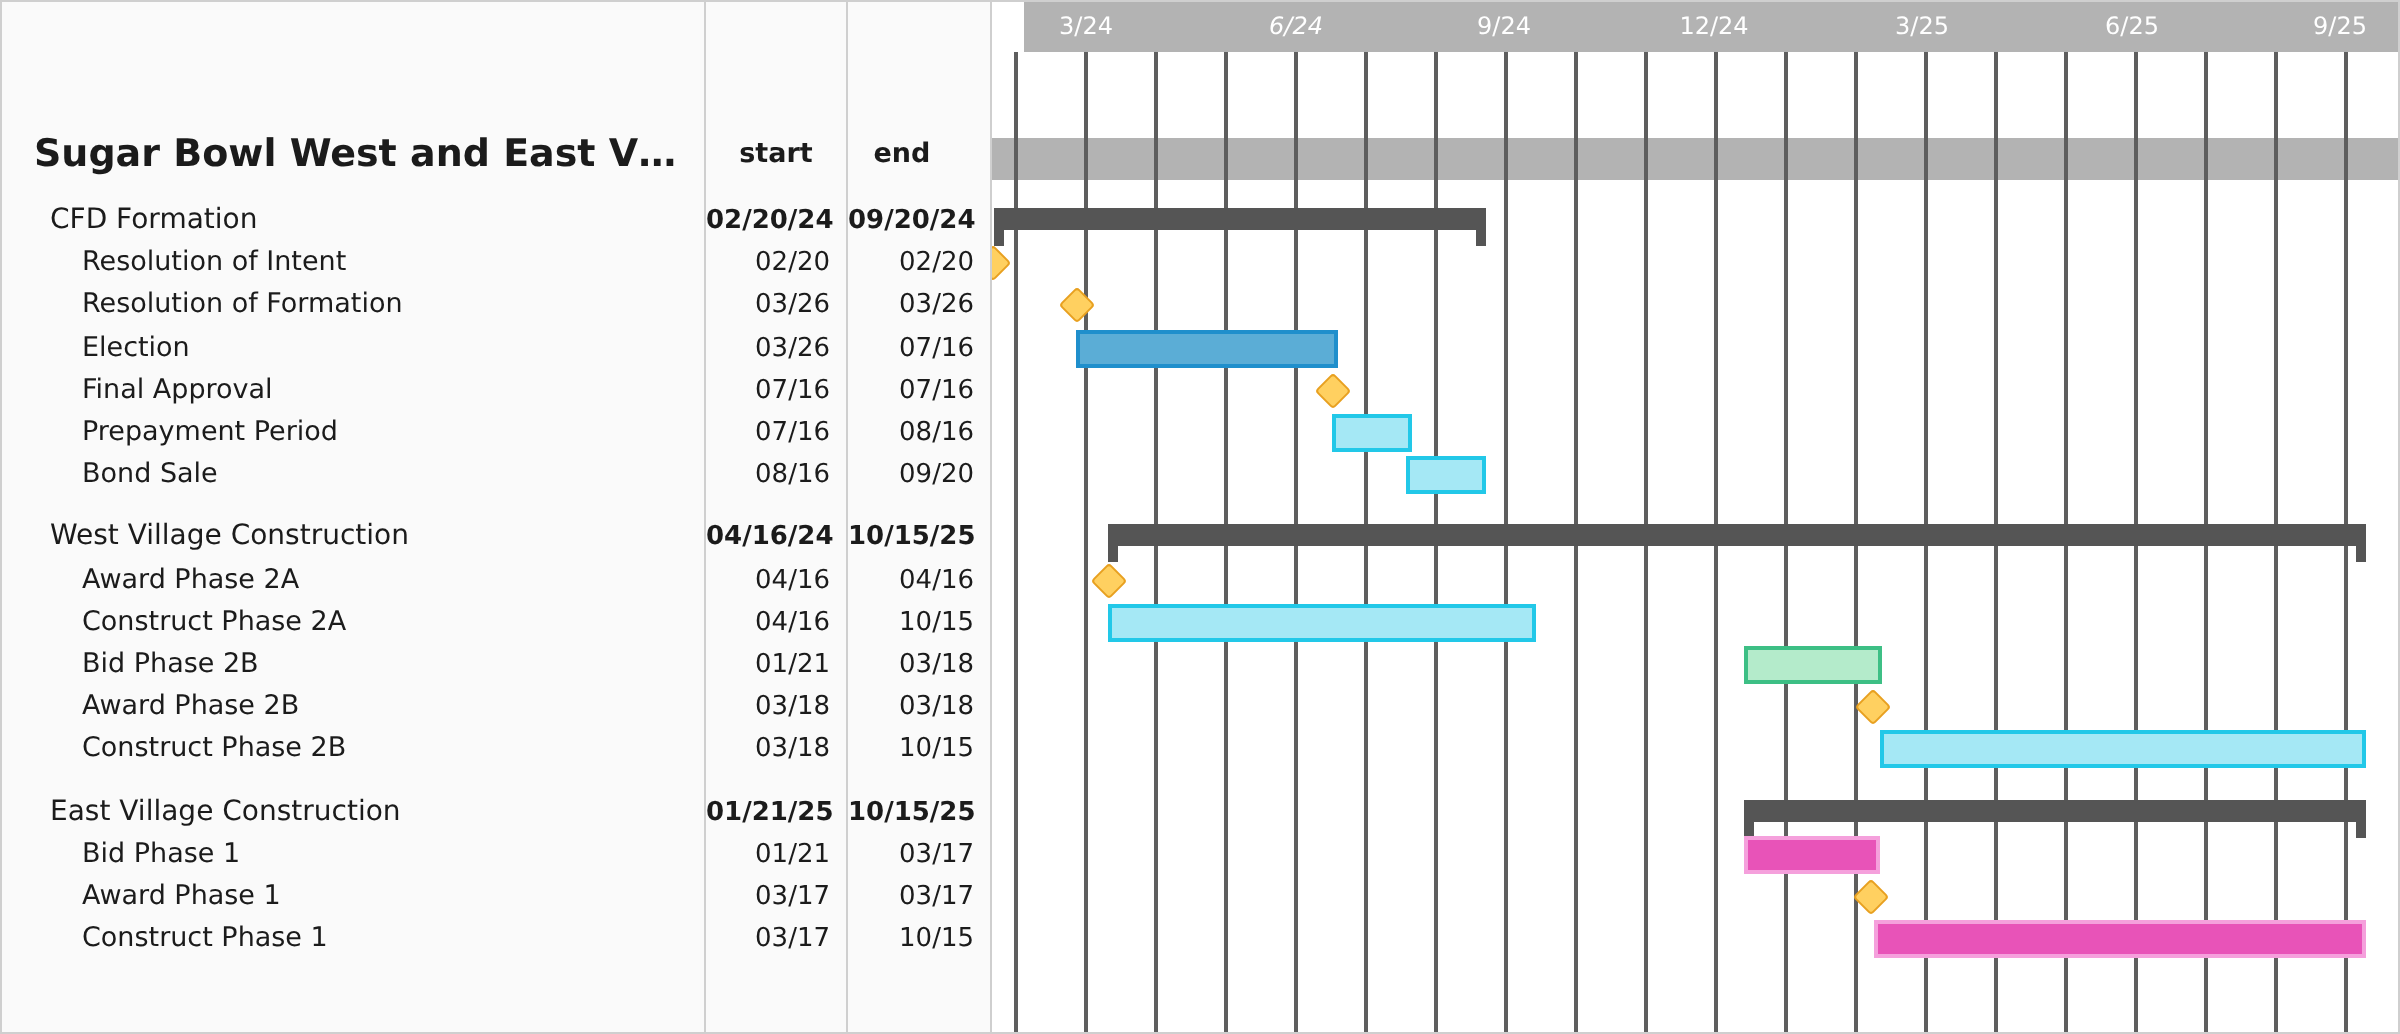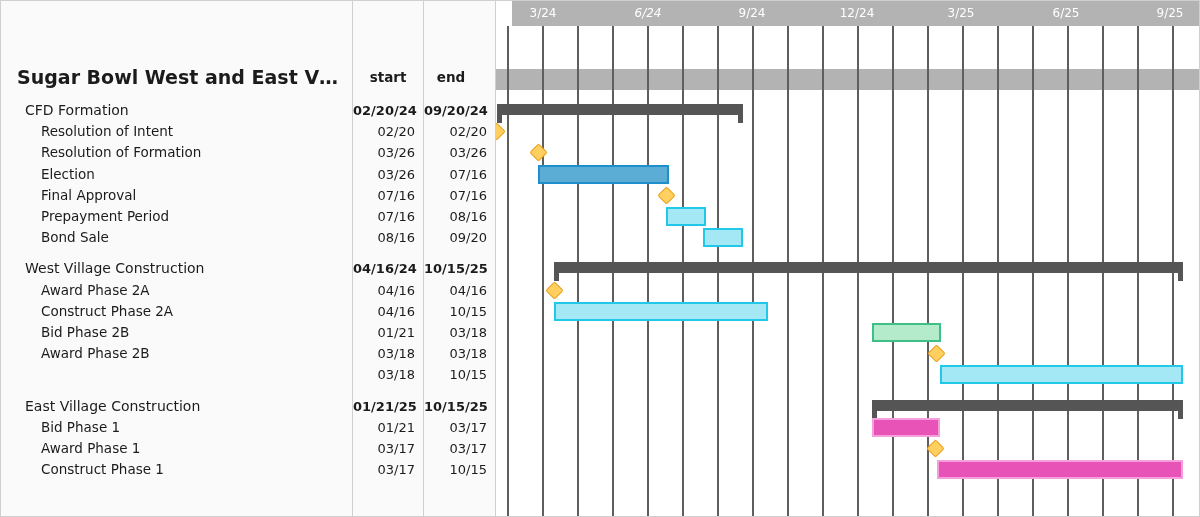--- a/index.html
+++ b/index.html
@@ -180,20 +180,21 @@
           <div class="tname">Bid Phase 2B</div>
           <div class="tstart">01/21</div>
           <div class="tend">03/18</div>
         </div>
         <div class="trow task" style="top: 342.2px;">
           <div class="tname">Award Phase 2B</div>
           <div class="tstart">03/18</div>
           <div class="tend">03/18</div>
         </div>
         <div class="trow task" style="top: 363.4px;">
+          <div class="tname">Construct Phase 2B</div>
           <div class="tstart">03/18</div>
           <div class="tend">10/15</div>
         </div>
         <div class="trow group" style="top: 394.6px;">
           <div class="tname">East Village Construction</div>
           <div class="tstart">01/21/25</div>
           <div class="tend">10/15/25</div>
         </div>
         <div class="trow task" style="top: 415.8px;">
           <div class="tname">Bid Phase 1</div>

